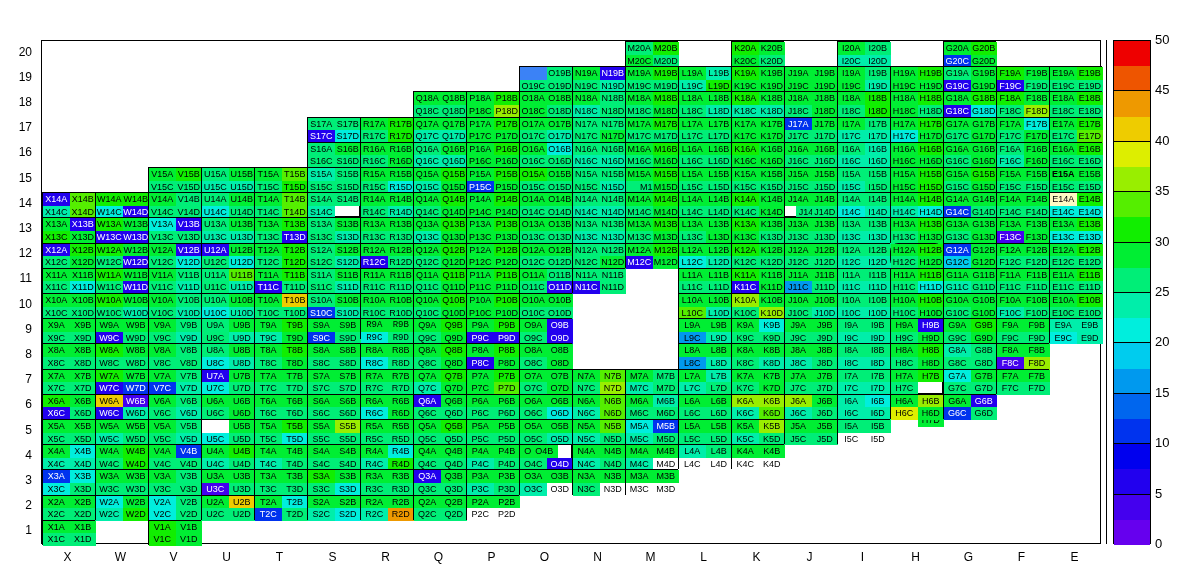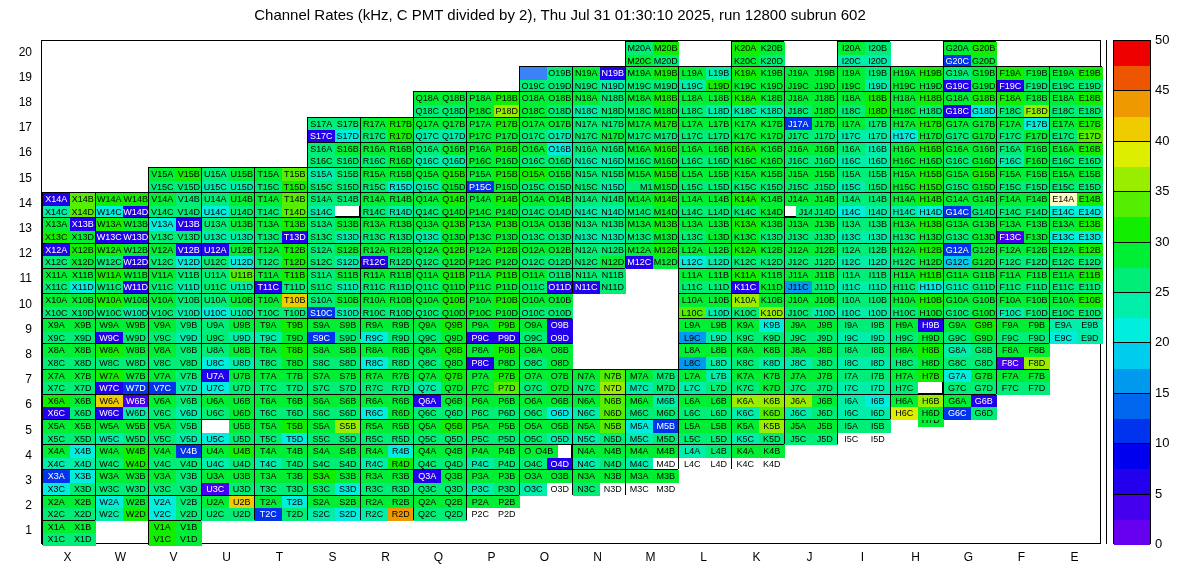--- a/index.html
+++ b/index.html
@@ -53,21 +53,20 @@
   #cbaxis{
     position:absolute;left:1106px;top:40px;width:0;height:504px;
     border-left:1px solid #000;
   }
 </style>
 </head>
 <body>
 
 <div id="root">
 
-  <div id="title">Channel Rates (kHz, C PMT divided by 2), Thu Jul 31 01:30:10 2025, run 12800 subrun 602</div>
 
   <div id="plot">
       <div class="cell" style="left: 0px; top: 151.2px; width: 53px; height: 25.2px;">
         <div class="sub" style="left: 0px; top: 0px; width: 26.5px; height: 12.6px; background: rgb(34, 0, 238); color: rgb(255, 255, 255);">X14A</div>
         <div class="sub" style="left: 26.5px; top: 0px; width: 26.5px; height: 12.6px; background: rgb(85, 238, 0); color: rgb(0, 0, 0);">X14B</div>
         <div class="sub" style="left: 0px; top: 12.6px; width: 26.5px; height: 12.6px; background: rgb(0, 238, 170); color: rgb(0, 0, 0);">X14C</div>
         <div class="sub" style="left: 26.5px; top: 12.6px; width: 26.5px; height: 12.6px; background: rgb(85, 238, 0); color: rgb(0, 0, 0);">X14D</div>
       </div>
       <div class="cell" style="left: 0px; top: 176.4px; width: 53px; height: 25.2px;">
         <div class="sub" style="left: 0px; top: 0px; width: 26.5px; height: 12.6px; background: rgb(0, 238, 51); color: rgb(0, 0, 0);">X13A</div>
@@ -620,21 +619,21 @@
         <div class="sub" style="left: 26.5px; top: 0px; width: 26.5px; height: 12.6px; background: rgb(0, 238, 51); color: rgb(0, 0, 0);">R11B</div>
         <div class="sub" style="left: 0px; top: 12.6px; width: 26.5px; height: 12.6px; background: rgb(0, 238, 119); color: rgb(0, 0, 0);">R11C</div>
         <div class="sub" style="left: 26.5px; top: 12.6px; width: 26.5px; height: 12.6px; background: rgb(0, 238, 119); color: rgb(0, 0, 0);">R11D</div>
       </div>
       <div class="cell" style="left: 318px; top: 252px; width: 53px; height: 25.2px;">
         <div class="sub" style="left: 0px; top: 0px; width: 26.5px; height: 12.6px; background: rgb(0, 238, 51); color: rgb(0, 0, 0);">R10A</div>
         <div class="sub" style="left: 26.5px; top: 0px; width: 26.5px; height: 12.6px; background: rgb(0, 238, 51); color: rgb(0, 0, 0);">R10B</div>
         <div class="sub" style="left: 0px; top: 12.6px; width: 26.5px; height: 12.6px; background: rgb(0, 238, 119); color: rgb(0, 0, 0);">R10C</div>
         <div class="sub" style="left: 26.5px; top: 12.6px; width: 26.5px; height: 12.6px; background: rgb(0, 238, 119); color: rgb(0, 0, 0);">R10D</div>
       </div>
-      <div class="cell" style="left: 318px; top: 277.2px; width: 53px; height: 21px;">
+      <div class="cell" style="left: 318px; top: 277.2px; width: 53px; height: 21px; font-family: Liberation Mono, monospace;">
         <div class="sub" style="left: 0px; top: 0px; width: 26.5px; height: 12.6px; background: rgb(0, 238, 51); color: rgb(0, 0, 0);">R9A</div>
         <div class="sub" style="left: 26.5px; top: 0px; width: 26.5px; height: 12.6px; background: rgb(0, 238, 51); color: rgb(0, 0, 0);">R9B</div>
         <div class="sub" style="left: 0px; top: 12.6px; width: 26.5px; height: 12.6px; background: rgb(0, 238, 221); color: rgb(0, 0, 0);">R9C</div>
         <div class="sub" style="left: 26.5px; top: 12.6px; width: 26.5px; height: 12.6px; background: rgb(0, 238, 119); color: rgb(0, 0, 0);">R9D</div>
       </div>
       <div class="cell" style="left: 318px; top: 302.4px; width: 53px; height: 25.2px;">
         <div class="sub" style="left: 0px; top: 0px; width: 26.5px; height: 12.6px; background: rgb(0, 238, 51); color: rgb(0, 0, 0);">R8A</div>
         <div class="sub" style="left: 26.5px; top: 0px; width: 26.5px; height: 12.6px; background: rgb(0, 238, 51); color: rgb(0, 0, 0);">R8B</div>
         <div class="sub" style="left: 0px; top: 12.6px; width: 26.5px; height: 12.6px; background: rgb(0, 238, 221); color: rgb(0, 0, 0);">R8C</div>
         <div class="sub" style="left: 26.5px; top: 12.6px; width: 26.5px; height: 12.6px; background: rgb(0, 238, 119); color: rgb(0, 0, 0);">R8D</div>
@@ -1568,21 +1567,21 @@
         <div class="sub" style="left: 26.5px; top: 0px; width: 26.5px; height: 12.6px; background: rgb(17, 238, 0); color: rgb(0, 0, 0);">H14B</div>
         <div class="sub" style="left: 0px; top: 12.6px; width: 26.5px; height: 12.6px; background: rgb(0, 238, 170); color: rgb(0, 0, 0);">H14C</div>
         <div class="sub" style="left: 26.5px; top: 12.6px; width: 26.5px; height: 12.6px; background: rgb(0, 238, 221); color: rgb(0, 0, 0);">H14D</div>
       </div>
       <div class="cell" style="left: 848px; top: 176.4px; width: 53px; height: 25.2px;">
         <div class="sub" style="left: 0px; top: 0px; width: 26.5px; height: 12.6px; background: rgb(0, 238, 51); color: rgb(0, 0, 0);">H13A</div>
         <div class="sub" style="left: 26.5px; top: 0px; width: 26.5px; height: 12.6px; background: rgb(17, 238, 0); color: rgb(0, 0, 0);">H13B</div>
         <div class="sub" style="left: 0px; top: 12.6px; width: 26.5px; height: 12.6px; background: rgb(0, 238, 119); color: rgb(0, 0, 0);">H13C</div>
         <div class="sub" style="left: 26.5px; top: 12.6px; width: 26.5px; height: 12.6px; background: rgb(0, 238, 51); color: rgb(0, 0, 0);">H13D</div>
       </div>
-      <div class="cell" style="left: 848px; top: 201.6px; width: 53px; height: 25.2px;">
+      <div class="cell" style="left: 848px; top: 201.6px; width: 53px; height: 25.2px; border-radius: 8px;">
         <div class="sub" style="left: 0px; top: 0px; width: 26.5px; height: 12.6px; background: rgb(0, 238, 51); color: rgb(0, 0, 0);">H12A</div>
         <div class="sub" style="left: 26.5px; top: 0px; width: 26.5px; height: 12.6px; background: rgb(17, 238, 0); color: rgb(0, 0, 0);">H12B</div>
         <div class="sub" style="left: 0px; top: 12.6px; width: 26.5px; height: 12.6px; background: rgb(0, 238, 119); color: rgb(0, 0, 0);">H12C</div>
         <div class="sub" style="left: 26.5px; top: 12.6px; width: 26.5px; height: 12.6px; background: rgb(0, 238, 51); color: rgb(0, 0, 0);">H12D</div>
       </div>
       <div class="cell" style="left: 848px; top: 226.8px; width: 53px; height: 25.2px;">
         <div class="sub" style="left: 0px; top: 0px; width: 26.5px; height: 12.6px; background: rgb(0, 238, 51); color: rgb(0, 0, 0);">H11A</div>
         <div class="sub" style="left: 26.5px; top: 0px; width: 26.5px; height: 12.6px; background: rgb(17, 238, 0); color: rgb(0, 0, 0);">H11B</div>
         <div class="sub" style="left: 0px; top: 12.6px; width: 26.5px; height: 12.6px; background: rgb(0, 238, 119); color: rgb(0, 0, 0);">H11C</div>
         <div class="sub" style="left: 26.5px; top: 12.6px; width: 26.5px; height: 12.6px; background: rgb(0, 238, 221); color: rgb(0, 0, 0);">H11D</div>
@@ -1803,21 +1802,21 @@
         <div class="sub" style="left: 0px; top: 12.6px; width: 26.5px; height: 12.6px; background: rgb(0, 238, 119); color: rgb(0, 0, 0);">E17C</div>
         <div class="sub" style="left: 26.5px; top: 12.6px; width: 26.5px; height: 12.6px; background: rgb(85, 238, 0); color: rgb(0, 0, 0);">E17D</div>
       </div>
       <div class="cell" style="left: 1007px; top: 100.8px; width: 53px; height: 25.2px;">
         <div class="sub" style="left: 0px; top: 0px; width: 26.5px; height: 12.6px; background: rgb(0, 238, 51); color: rgb(0, 0, 0);">E16A</div>
         <div class="sub" style="left: 26.5px; top: 0px; width: 26.5px; height: 12.6px; background: rgb(17, 238, 0); color: rgb(0, 0, 0);">E16B</div>
         <div class="sub" style="left: 0px; top: 12.6px; width: 26.5px; height: 12.6px; background: rgb(0, 238, 119); color: rgb(0, 0, 0);">E16C</div>
         <div class="sub" style="left: 26.5px; top: 12.6px; width: 26.5px; height: 12.6px; background: rgb(0, 238, 119); color: rgb(0, 0, 0);">E16D</div>
       </div>
       <div class="cell" style="left: 1007px; top: 126px; width: 53px; height: 25.2px;">
-        <div class="sub" style="left: 0px; top: 0px; width: 26.5px; height: 12.6px; background: rgb(0, 238, 51); color: rgb(0, 0, 0);">E15A</div>
+        <div class="sub" style="left: 0px; top: 0px; width: 26.5px; height: 12.6px; background: rgb(0, 238, 51); color: rgb(0, 0, 0); font-weight: bold;">E15A</div>
         <div class="sub" style="left: 26.5px; top: 0px; width: 26.5px; height: 12.6px; background: rgb(0, 238, 51); color: rgb(0, 0, 0);">E15B</div>
         <div class="sub" style="left: 0px; top: 12.6px; width: 26.5px; height: 12.6px; background: rgb(0, 238, 119); color: rgb(0, 0, 0);">E15C</div>
         <div class="sub" style="left: 26.5px; top: 12.6px; width: 26.5px; height: 12.6px; background: rgb(0, 238, 119); color: rgb(0, 0, 0);">E15D</div>
       </div>
       <div class="cell" style="left: 1007px; top: 151.2px; width: 53px; height: 25.2px;">
         <div class="sub" style="left: 0px; top: 0px; width: 26.5px; height: 15px; background: #fef9c3; color: rgb(0, 0, 0);">E14A</div>
         <div class="sub" style="left: 26.5px; top: 0px; width: 26.5px; height: 12.6px; background: rgb(17, 238, 0); color: rgb(0, 0, 0);">E14B</div>
         <div class="sub" style="left: 0px; top: 12.6px; width: 26.5px; height: 12.6px; background: rgb(0, 238, 221); color: rgb(0, 0, 0);">E14C</div>
         <div class="sub" style="left: 26.5px; top: 12.6px; width: 26.5px; height: 12.6px; background: rgb(0, 238, 221); color: rgb(0, 0, 0);">E14D</div>
       </div>

